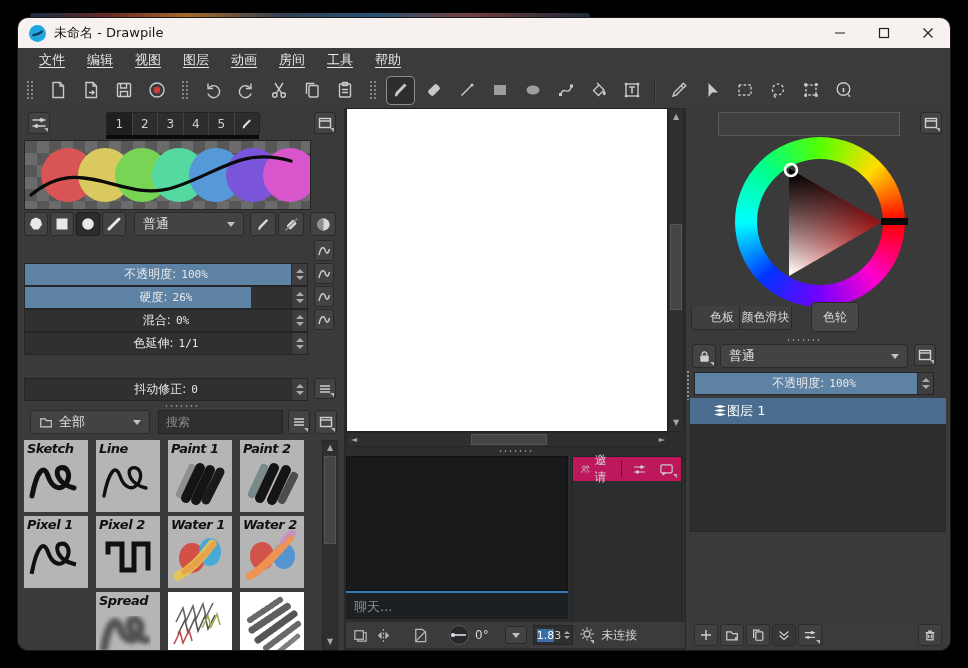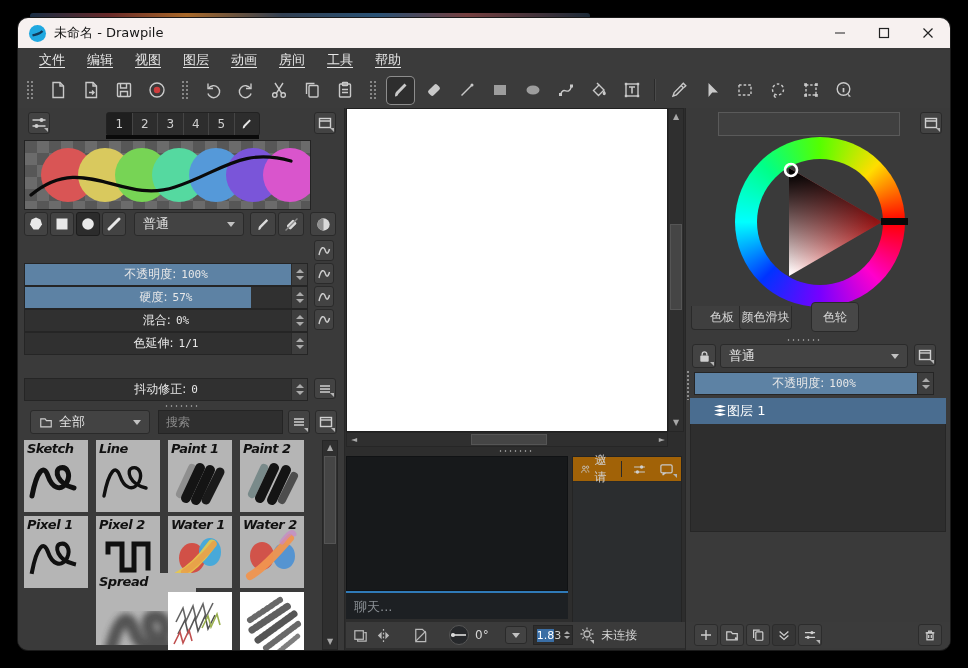--- a/index.html
+++ b/index.html
@@ -72,21 +72,21 @@
   .sb .thumb{position:absolute;background:#454545;border:1px solid #555;box-sizing:border-box;}
   .sb .arrow{position:absolute;color:#a8a8a8;font-size:8px;line-height:14px;width:100%;text-align:center;}
   
   .canvas{position:absolute;left:0;top:0;width:322px;height:324px;background:#fff;border:1px solid #202020;box-sizing:border-box;}
   
   .chatlog{position:absolute;left:0;top:348px;width:222px;height:135px;background:#17191b;border:1px solid #101214;box-sizing:border-box;}
   .chatline{position:absolute;left:0;top:483px;width:222px;height:2px;background:#2f7ab8;}
   .chatinput{position:absolute;left:0;top:485px;width:222px;height:26px;background:#1d2023;border:none;color:#ddd;box-sizing:border-box;padding:0 8px;font:13px "DejaVu Sans","Liberation Sans",sans-serif;outline:none;}
   .chatinput::placeholder{color:#8a8f94;}
   .userpanel{position:absolute;left:226px;top:348px;width:110px;height:172px;background:#2b2d2f;border:1px solid #242424;box-sizing:border-box;}
-  .usertb{position:absolute;left:0;top:0;right:0;height:25px;background:#a16207;border-bottom:1px solid #2a2a2a;display:flex;align-items:center;padding:0 3px;gap:4px;box-sizing:border-box;}
+  .usertb{position:absolute;left:0;top:0;right:0;height:25px;background:#be185d;border-bottom:1px solid #2a2a2a;display:flex;align-items:center;padding:0 3px;gap:4px;box-sizing:border-box;}
   .usertb .ubtn{display:flex;align-items:center;gap:4px;color:#cfcfcf;font-size:12px;padding:2px 4px;position:relative;}
   .usertb svg{stroke:#c9c9c9;fill:none;stroke-width:1.3;}
   
   .statusbar{position:absolute;left:0;top:514px;width:340px;height:26px;background:#3b3b3b;display:flex;align-items:center;gap:6px;padding-left:6px;box-sizing:border-box;}
   .statusbar svg{stroke:#b9b9b9;fill:none;stroke-width:1.3;flex:0 0 auto;}
   .zoombox{display:flex;align-items:center;background:#2e2e2e;border:1px solid #252525;height:18px;padding-left:3px;}
   .zoombox .sel{background:#3a6ea5;color:#fff;font-size:11px;}
   .zoombox .rest{color:#cfcfcf;font-size:11px;}
   .zspin{display:flex;flex-direction:column;gap:2px;margin:0 2px 0 3px;}
   .zspin i{width:0;height:0;border-left:3.5px solid transparent;border-right:3.5px solid transparent;display:block;}
@@ -415,21 +415,21 @@
         <div class="btn curve-btn" style="top:155px">
             <svg width="14" height="14" viewBox="0 0 14 14">
               <path d="M2 11 C4 2 7 2 8.5 7 C9.5 10 11 10.5 12.5 5"></path>
             </svg>
           </div>
 
         <div class="srow" style="top:178px">
           <div class="sfill" style="width: 80%;"></div>
           <div class="stext">
               <span>硬度:</span>
-              <span class="sval">57%</span>
+              <span class="sval">26%</span>
             </div>
           <div class="sspin">
               <i class="up"></i>
               <i class="dn"></i>
             </div>
         </div>
         <div class="btn curve-btn" style="top:178px">
             <svg width="14" height="14" viewBox="0 0 14 14">
               <path d="M2 11 C4 2 7 2 8.5 7 C9.5 10 11 10.5 12.5 5"></path>
             </svg>
@@ -566,21 +566,21 @@
         <div class="tile" style="left:222px;top:408px;">
           <svg viewBox="0 0 64 72">
               <ellipse cx="22" cy="40" rx="12" ry="14" fill="#d4483e" opacity=".9"></ellipse>
               <ellipse cx="44" cy="40" rx="11" ry="13" fill="#4a90d4" opacity=".9"></ellipse>
               <path d="M10 60 C24 52 38 36 50 22" stroke="#f0954f" stroke-width="8" fill="none" stroke-linecap="round" opacity=".95"></path>
               <path d="M42 26 C48 18 52 14 54 18" stroke="#c888c8" stroke-width="5" fill="none" stroke-linecap="round" opacity=".7"></path>
             </svg>
           <span class="tlabel">Water 2</span>
         </div>
 
-        <div class="tile" style="left:78px;top:465px;padding-left:36px;">
+        <div class="tile" style="left:78px;top:484px;">
           <svg viewBox="0 0 64 72">
               <defs>
                 <filter id="blur1">
                   <feGaussianBlur stdDeviation="2"></feGaussianBlur>
                 </filter>
               </defs>
               <path d="M8 56 C13 30 20 24 24 36 C28 48 37 52 43 42 C47 34 43 26 36 28 C30 30 33 44 50 48" stroke="#3a3a3a" stroke-width="8" fill="none" stroke-linecap="round" filter="url(#blur1)" opacity=".8"></path>
             </svg>
           <span class="tlabel">Spread</span>
         </div>

